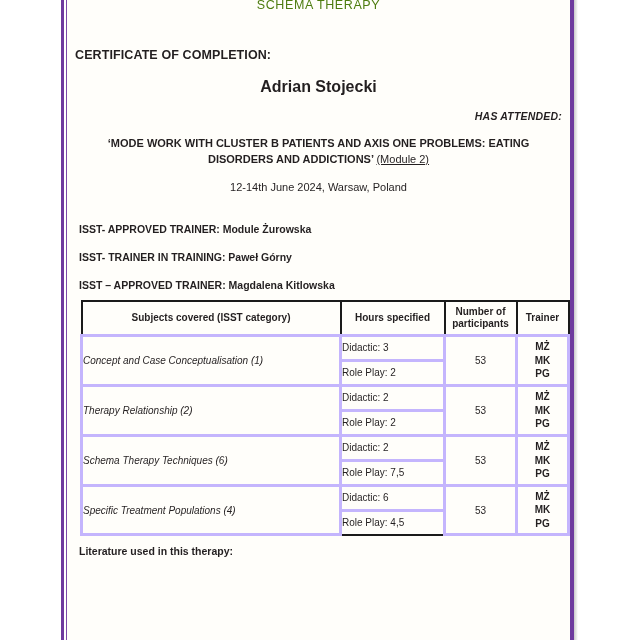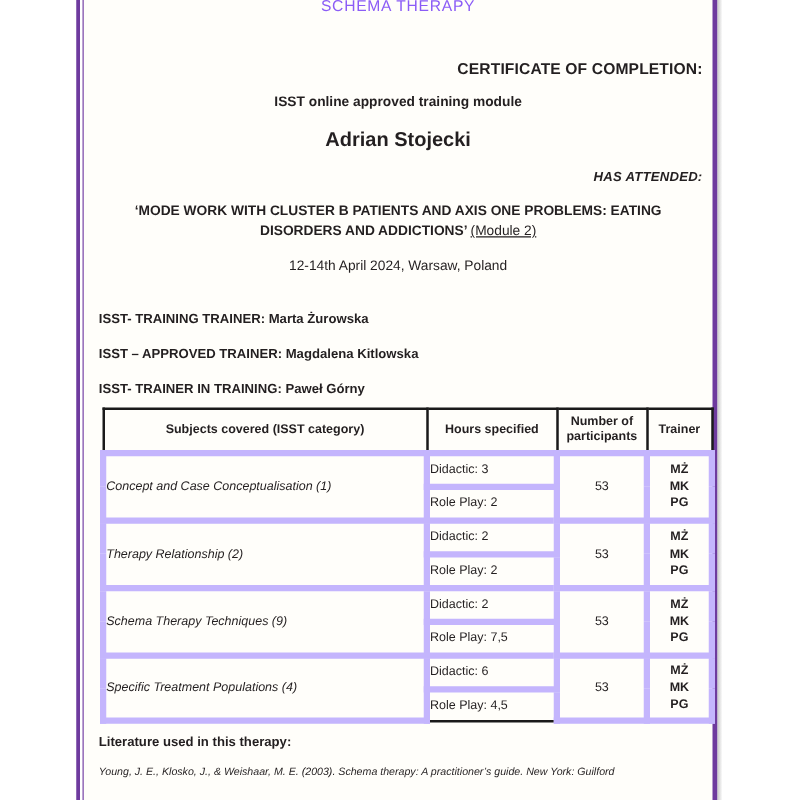--- a/index.html
+++ b/index.html
@@ -64,31 +64,31 @@
     left: 67px; top: 0;
     width: 503px; height: 640px;
     box-sizing: border-box;
     padding: 0 8px;
   }
 
   .masthead {
     text-align: center;
     font-size: 12.5px;
     letter-spacing: 0.6px;
-    color: #8b5cf6;
+    color: #4d7c0f;
     font-weight: 400;
     margin: 0;
     padding-top: 0;
     height: 12px;
     overflow: hidden;
     line-height: 11px;
   }
 
   .cert-title {
-    text-align: right;
+    text-align: left;
     font-weight: bold;
     font-size: 12.5px;
     margin-top: 36px;
     letter-spacing: 0.1px;
   }
   .cert-sub {
     text-align: center;
     font-weight: bold;
     font-size: 11px;
     margin-top: 14px;
@@ -143,21 +143,21 @@
   table.program {
     margin-top: 9px;
     margin-left: 5px;
     border-collapse: collapse;
     width: 487px;
     table-layout: fixed;
     font-size: 10px;
   }
   table.program th,
   table.program td {
-    border: 5px solid #c4b5fd;
+    border: 3px solid #c4b5fd;
     padding: 0;
     vertical-align: middle;
   }
   table.program thead th {
     border: 2px solid #1a1a1a;
     font-weight: bold;
     text-align: center;
     height: 28px;
     line-height: 1.15;
     padding: 2px 4px;
@@ -216,34 +216,33 @@
   <div id="rule-left-thin"></div>
   <div id="rule-right"></div>
   <div id="rule-right-shadow"></div>
 
   <div id="content">
 
     <div class="masthead">SCHEMA THERAPY</div>
 
     <div class="cert-title">CERTIFICATE OF COMPLETION:</div>
 
-    <div class="cert-sub">ISST online approved training module</div>
 
     <div class="cert-name">Adrian Stojecki</div>
 
     <div class="cert-attended">HAS ATTENDED:</div>
 
     <div class="cert-module"><span>‘MODE WORK WITH CLUSTER B PATIENTS AND AXIS ONE PROBLEMS: EATING DISORDERS AND ADDICTIONS’</span> <span class="regular">(Module 2)</span></div>
 
-    <div class="cert-place">12-14th April 2024, Warsaw, Poland</div>
+    <div class="cert-place">12-14th June 2024, Warsaw, Poland</div>
 
     <div id="trainer-block">
-      <div class="trainer-line">ISST- TRAINING TRAINER: Marta Żurowska</div>
+      <div class="trainer-line">ISST- APPROVED TRAINER: Module Żurowska</div>
+      <div class="trainer-line">ISST- TRAINER IN TRAINING: Paweł Górny</div>
       <div class="trainer-line">ISST – APPROVED TRAINER: Magdalena Kitlowska</div>
-      <div class="trainer-line">ISST- TRAINER IN TRAINING: Paweł Górny</div>
     </div>
 
 
     <table class="program">
       <colgroup>
         <col class="col-subject">
           <col class="col-hours">
         <col class="col-participants">
           <col class="col-trainer">
       </colgroup>
@@ -271,21 +270,21 @@
           <td class="subject" rowspan="2">Therapy Relationship (2)</td>
           <td class="hours">Didactic: 2</td>
           <td class="participants" rowspan="2">53</td>
           <td class="trainer" rowspan="2"><span>MŻ</span><br><span>MK</span><br><span>PG</span></td>
         </tr>
         <tr>
           <td class="hours">Role Play: 2</td>
         </tr>
 
         <tr>
-          <td class="subject" rowspan="2">Schema Therapy Techniques (9)</td>
+          <td class="subject" rowspan="2">Schema Therapy Techniques (6)</td>
           <td class="hours">Didactic: 2</td>
           <td class="participants" rowspan="2">53</td>
           <td class="trainer" rowspan="2"><span>MŻ</span><br><span>MK</span><br><span>PG</span></td>
         </tr>
         <tr>
           <td class="hours">Role Play: 7,5</td>
         </tr>
 
         <tr>
           <td class="subject" rowspan="2">Specific Treatment Populations (4)</td>
@@ -293,16 +292,15 @@
           <td class="participants" rowspan="2">53</td>
           <td class="trainer" rowspan="2"><span>MŻ</span><br><span>MK</span><br><span>PG</span></td>
         </tr>
         <tr class="row-last">
           <td class="hours">Role Play: 4,5</td>
         </tr>
       </tbody>
     </table>
 
     <div class="lit-heading">Literature used in this therapy:</div>
-    <div class="lit-item">Young, J. E., Klosko, J., &amp; Weishaar, M. E. (2003). Schema therapy: A practitioner’s guide. New York: Guilford</div>
 
   </div>
 </div>
 
 </body></html>

